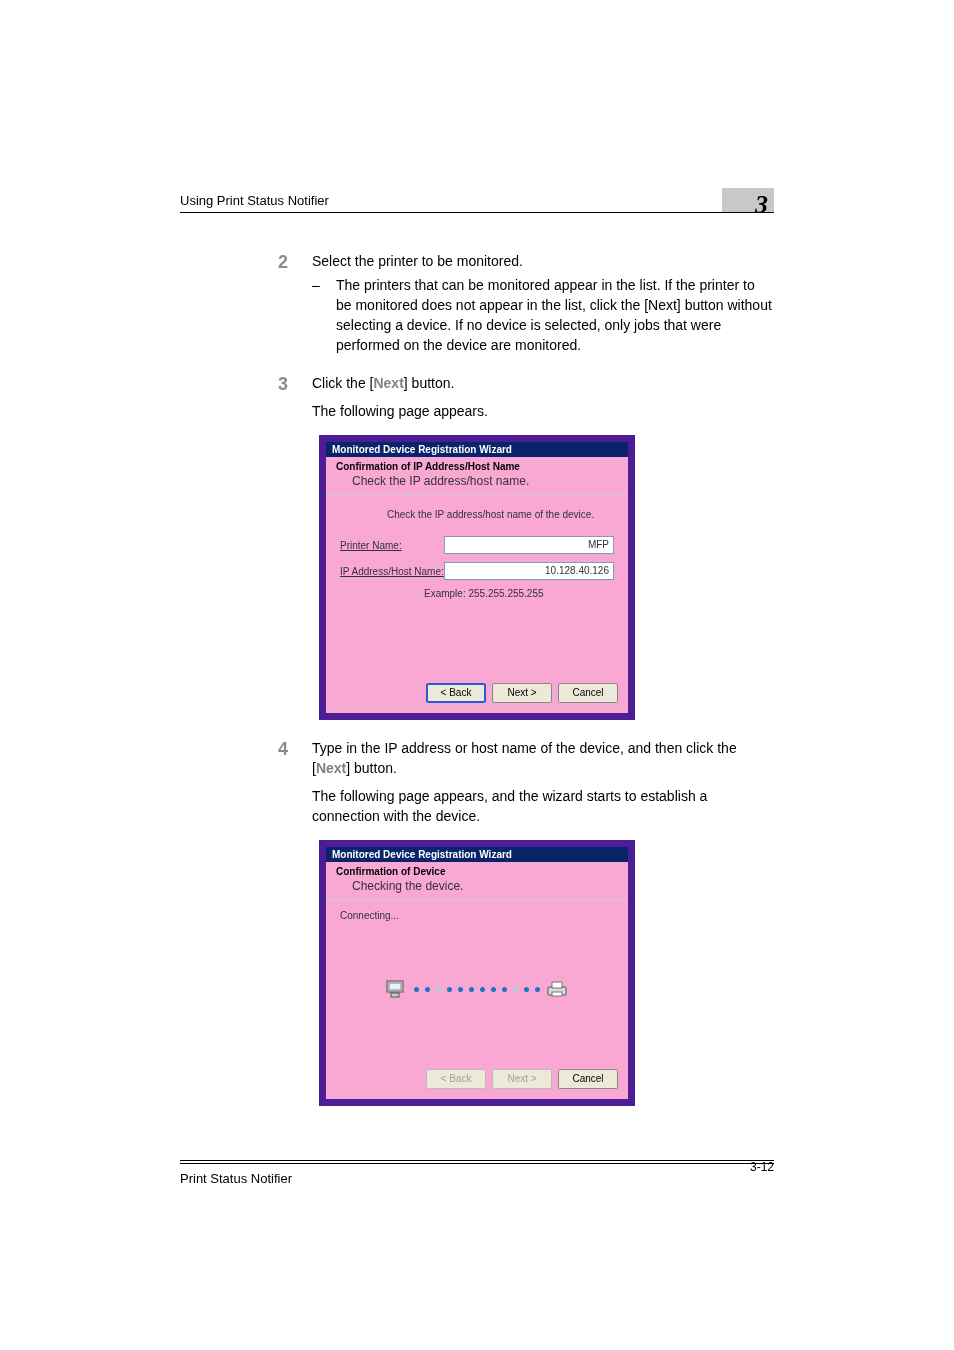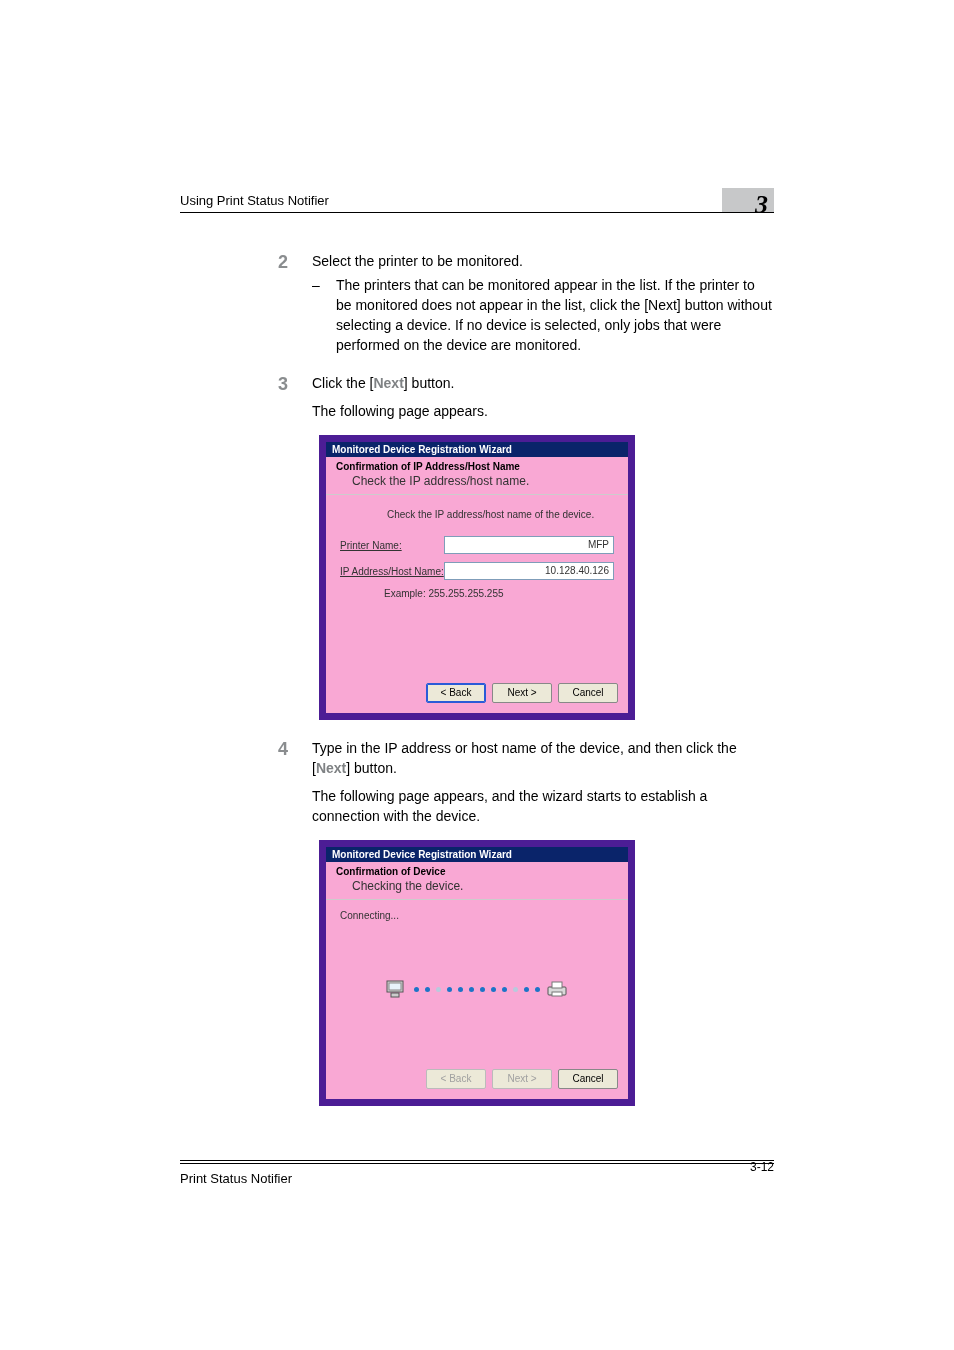--- a/index.html
+++ b/index.html
@@ -149,21 +149,21 @@
     font-size: 10px;
     padding: 0 4px;
     line-height: 16px;
     overflow: hidden;
     white-space: nowrap;
     text-align: right;
   }
   .fhint {
     font-size: 10px;
     color: #333;
-    margin-left: 44px;
+    margin-left: 84px;
   }
   .dlg-btnrow {
     display: flex;
     justify-content: flex-end;
     gap: 6px;
     padding: 8px 10px 10px 10px;
   }
   .dlg-btn {
     width: 60px;
     height: 20px;

